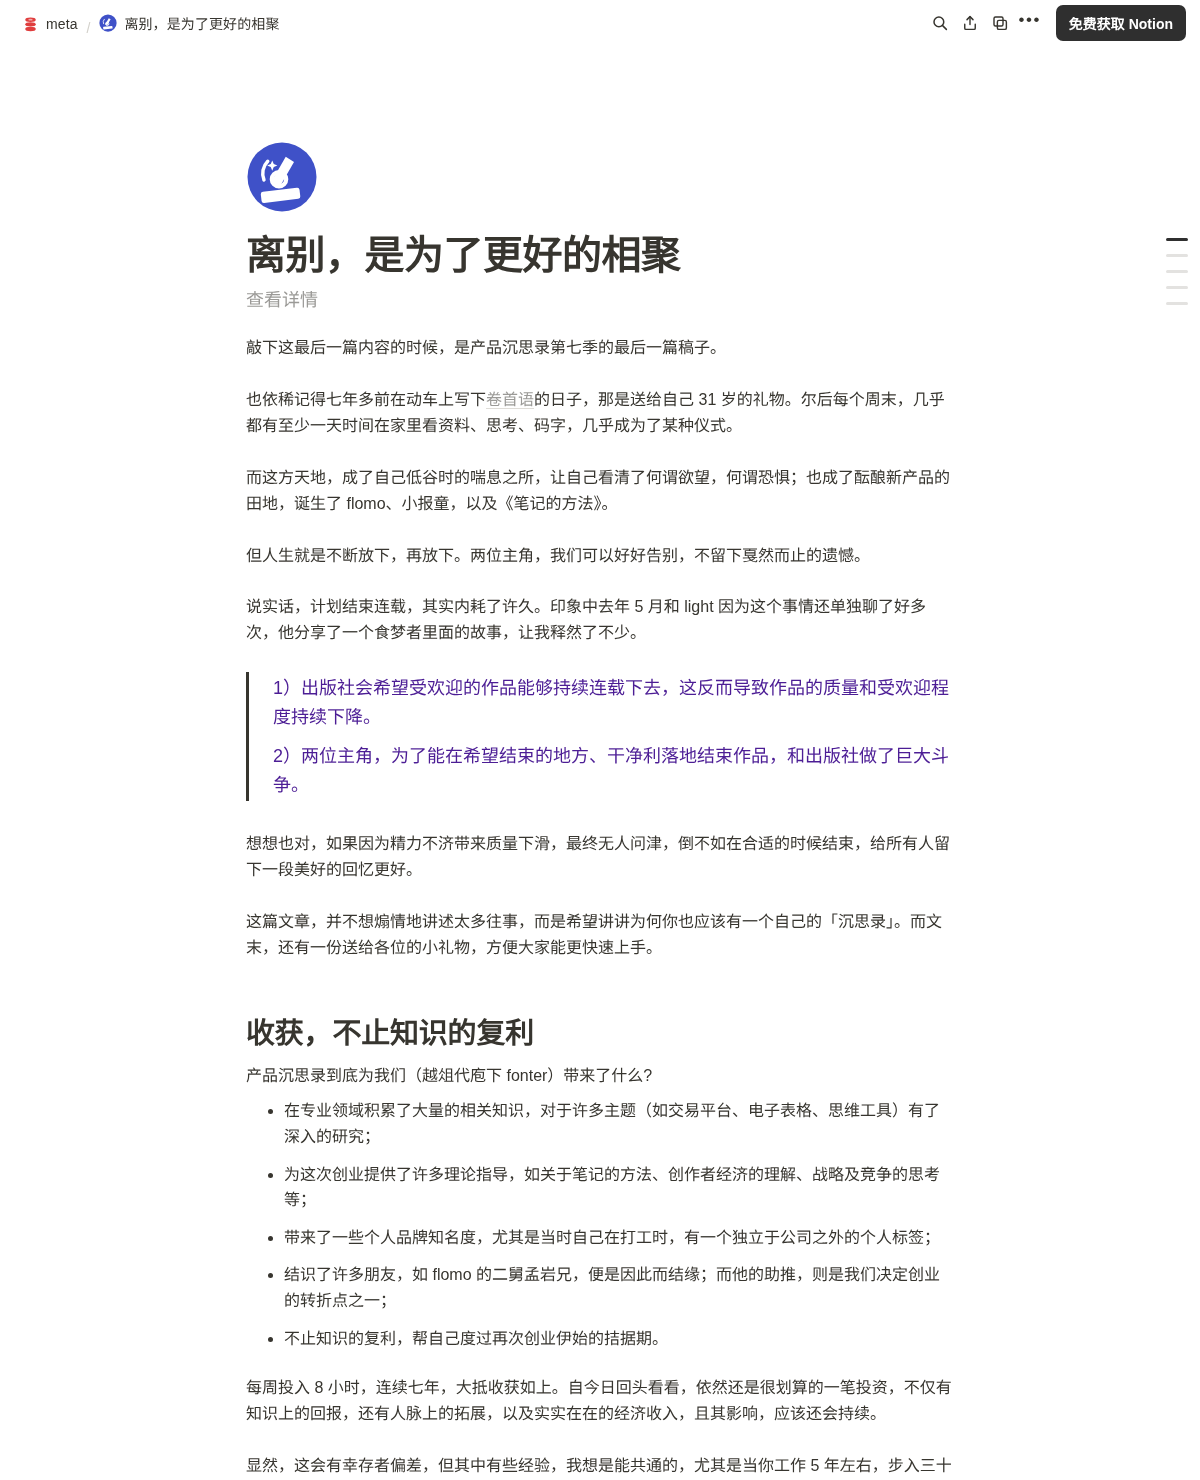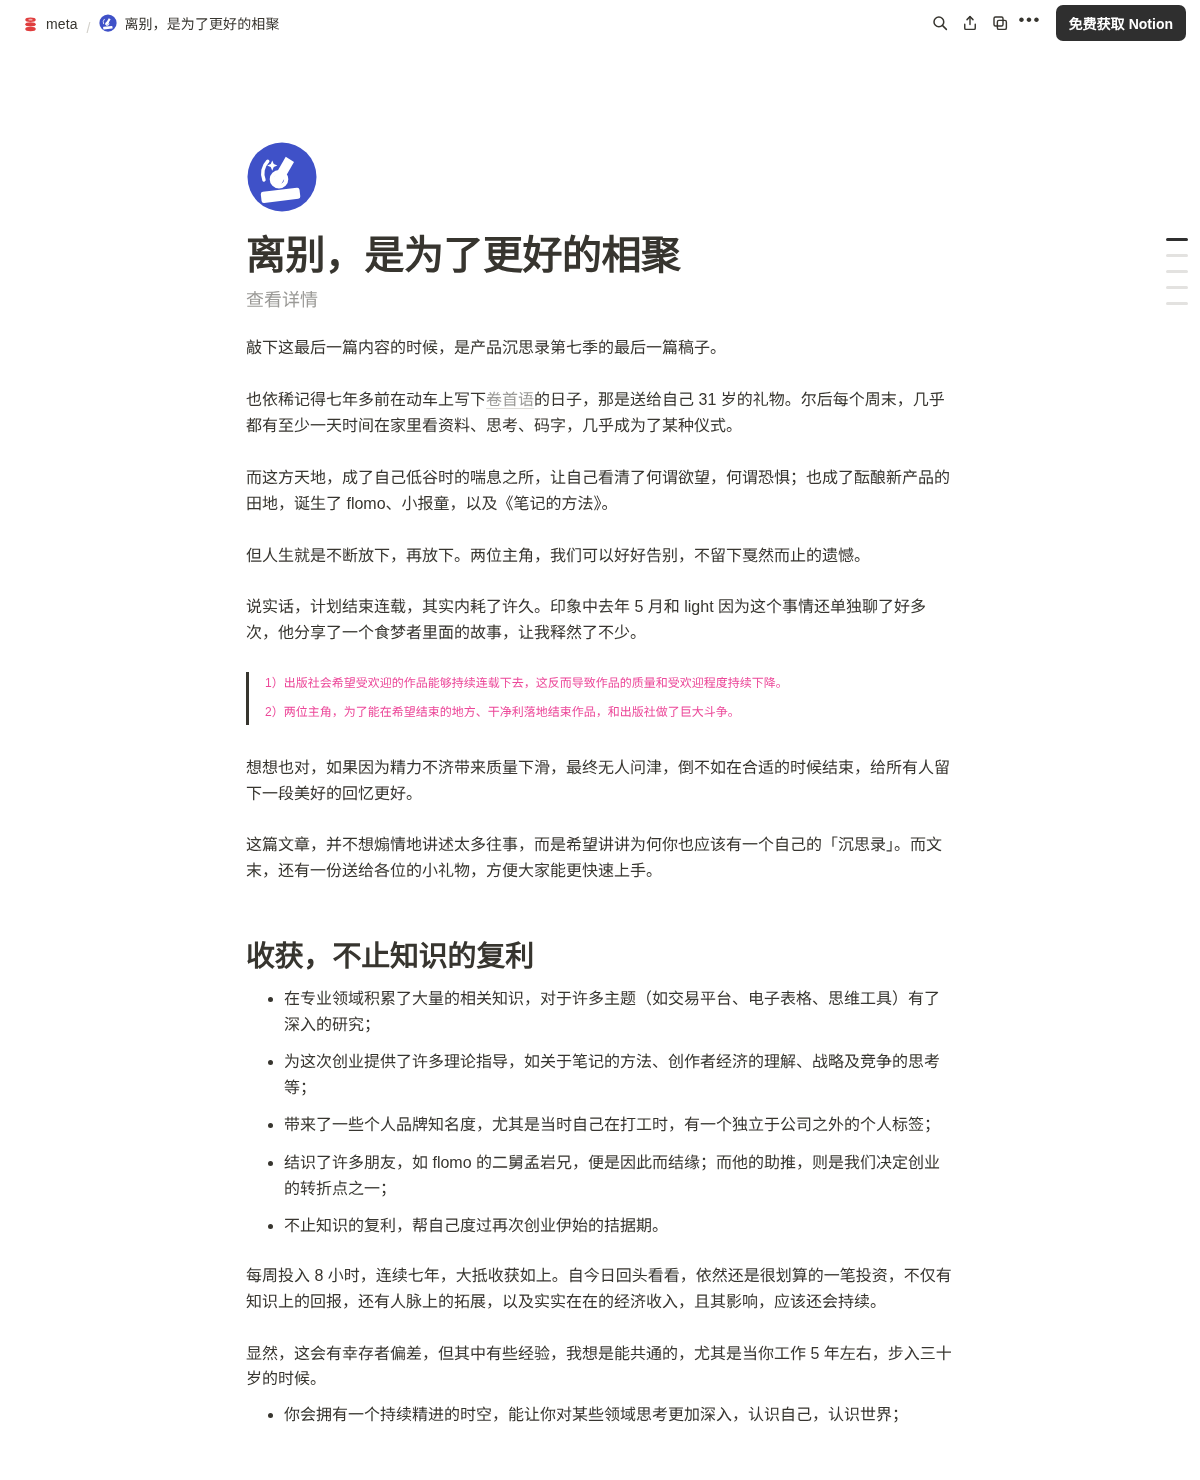--- a/index.html
+++ b/index.html
@@ -155,24 +155,24 @@
     border-bottom: 1px solid #dedcd7;
     cursor: pointer;
   }
 
   blockquote.quote {
     margin: 0 0 30px 0;
     padding: 2px 0 2px 16px;
     border-left: 3px solid #37352f;
   }
   .quote-line {
-    font-size: 12px;
+    font-size: 18px;
     line-height: 1.6;
-    margin: 0 0 10px 0;
-    color: #ec4899;
+    margin: 0 0 10px 8px;
+    color: #4c1d95;
   }
   .quote-line:last-child { margin-bottom: 0; }
 
   h2.section {
     font-size: 29px;
     font-weight: 700;
     line-height: 1.3;
     margin: 14px 0 10px 0;
     letter-spacing: -0.2px;
     color: #37352f;
@@ -306,20 +306,21 @@
       <p class="quote-line">1）出版社会希望受欢迎的作品能够持续连载下去，这反而导致作品的质量和受欢迎程度持续下降。</p>
       <p class="quote-line">2）两位主角，为了能在希望结束的地方、干净利落地结束作品，和出版社做了巨大斗争。</p>
     </blockquote>
 
     <p class="para">想想也对，如果因为精力不济带来质量下滑，最终无人问津，倒不如在合适的时候结束，给所有人留下一段美好的回忆更好。</p>
     <p class="para">这篇文章，并不想煽情地讲述太多往事，而是希望讲讲为何你也应该有一个自己的「沉思录」。而文末，还有一份送给各位的小礼物，方便大家能更快速上手。</p>
 
     <div class="spacer-sm"></div>
 
     <h2 class="section">收获，不止知识的复利</h2>
+    <p class="lead">产品沉思录到底为我们（越俎代庖下 fonter）带来了什么?</p>
 
     <ul class="bullets">
       <li>在专业领域积累了大量的相关知识，对于许多主题（如交易平台、电子表格、思维工具）有了深入的研究；</li>
       <li>为这次创业提供了许多理论指导，如关于笔记的方法、创作者经济的理解、战略及竞争的思考等；</li>
       <li>带来了一些个人品牌知名度，尤其是当时自己在打工时，有一个独立于公司之外的个人标签；</li>
       <li>结识了许多朋友，如 flomo 的二舅孟岩兄，便是因此而结缘；而他的助推，则是我们决定创业的转折点之一；</li>
       <li>不止知识的复利，帮自己度过再次创业伊始的拮据期。</li>
     </ul>
 
     <p class="para">每周投入 8 小时，连续七年，大抵收获如上。自今日回头看看，依然还是很划算的一笔投资，不仅有知识上的回报，还有人脉上的拓展，以及实实在在的经济收入，且其影响，应该还会持续。</p>

